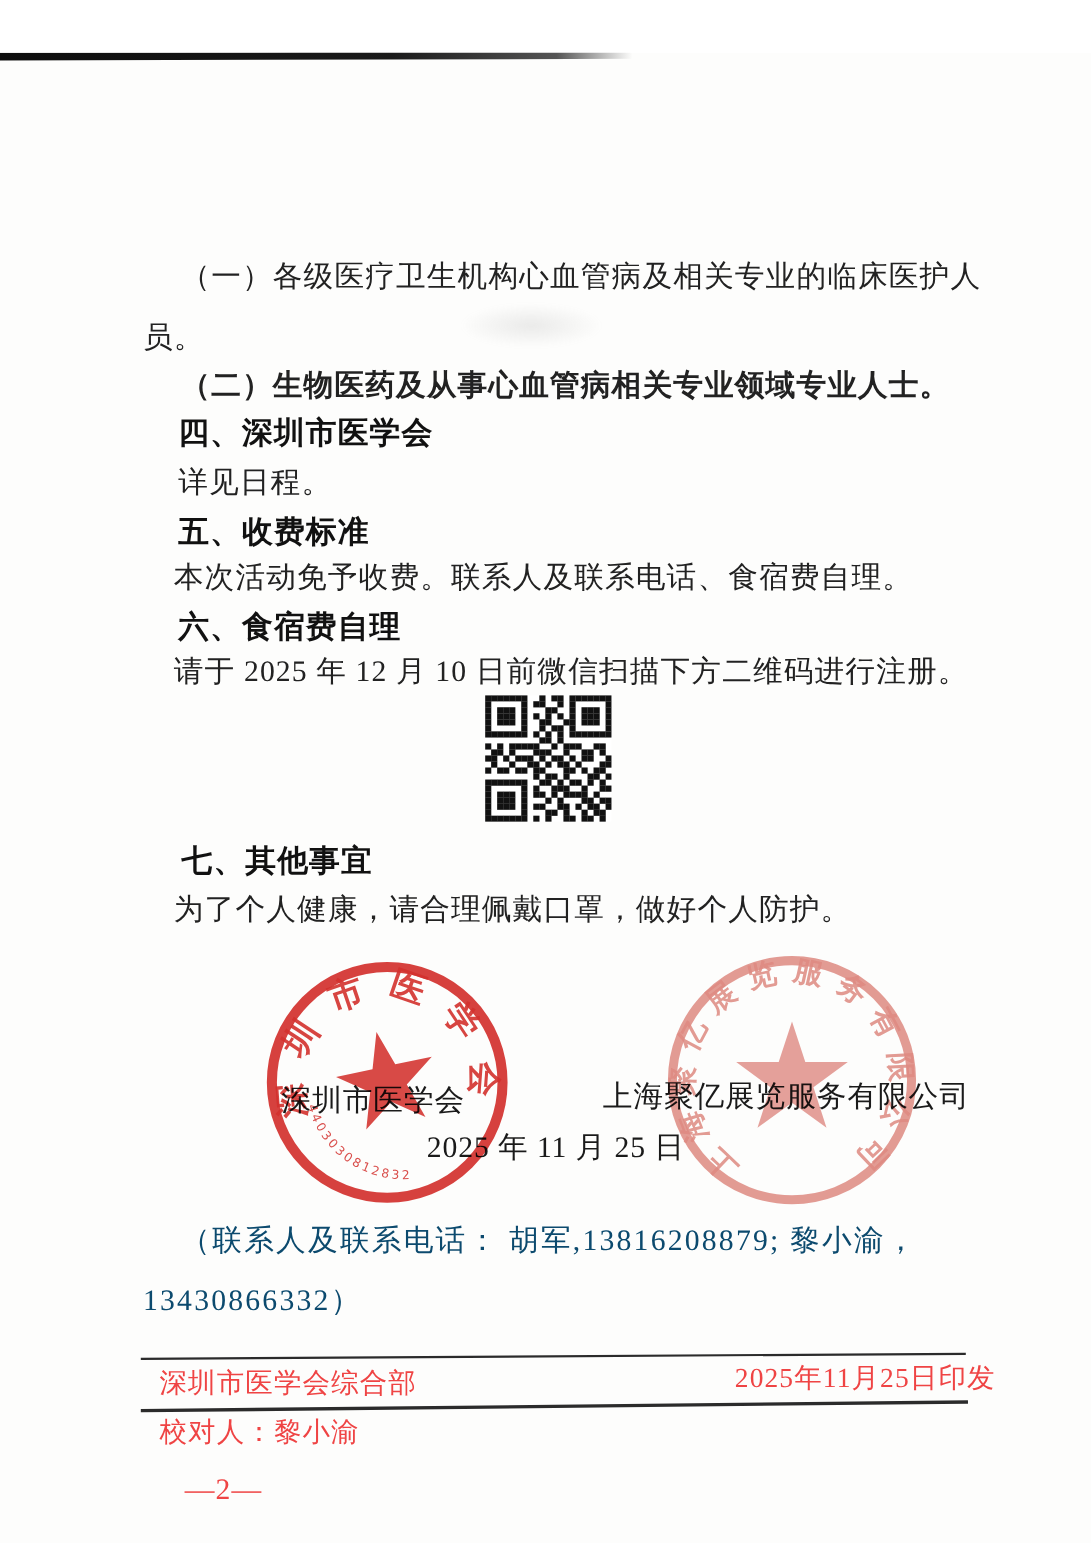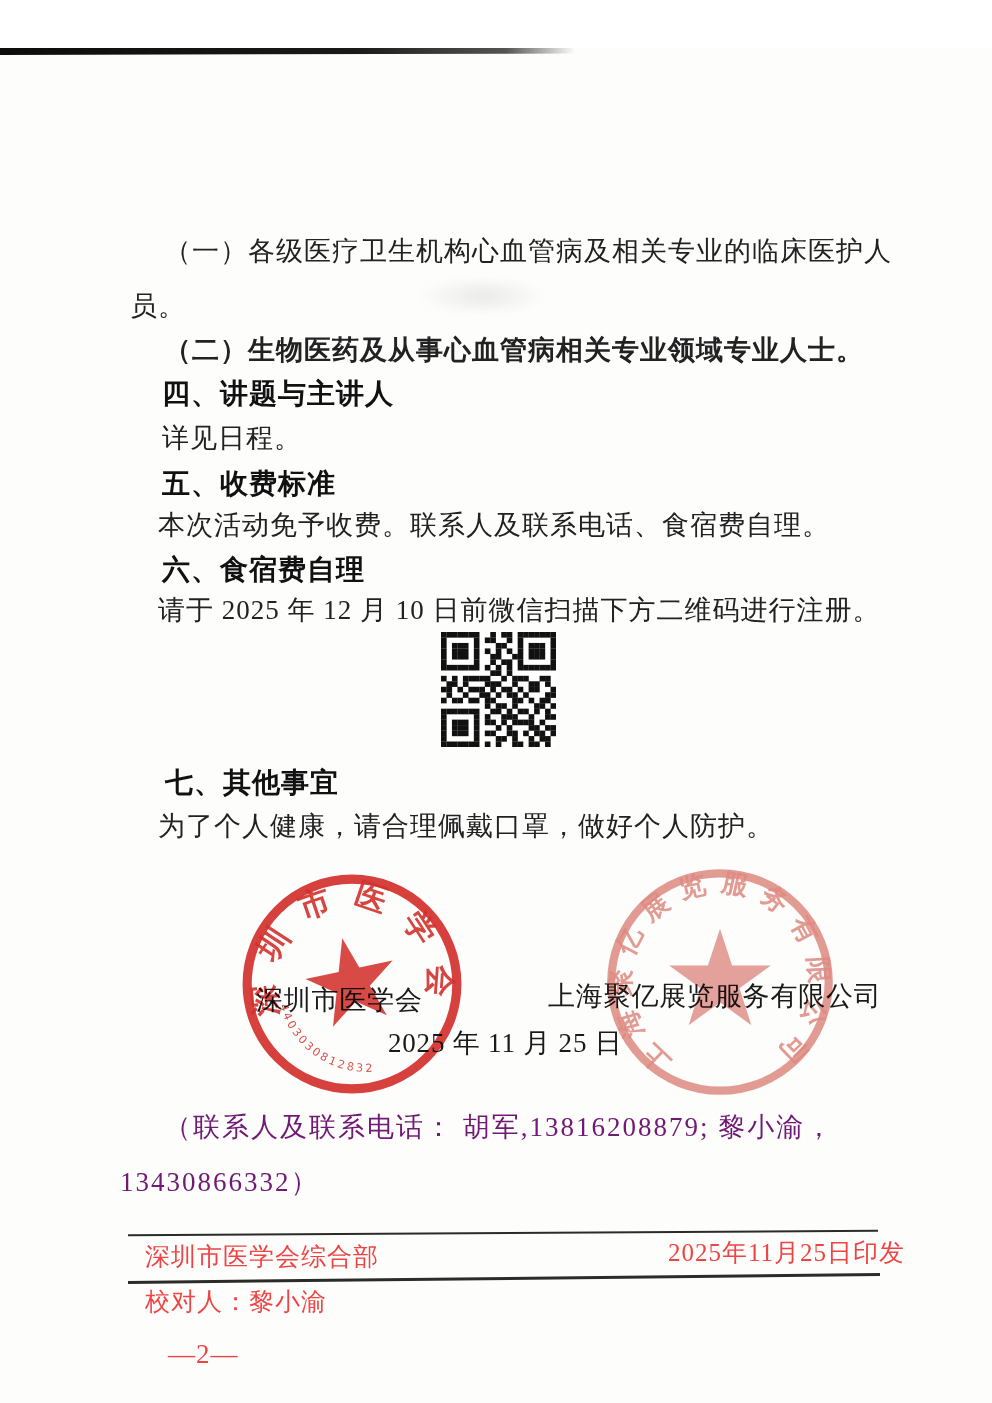--- a/index.html
+++ b/index.html
@@ -7,21 +7,21 @@
   body { font-family:"Liberation Serif","DejaVu Serif",serif; background:#ffffff; }
   .page {
     position:relative; width:992px; height:1403px;
     background:#fdfdfc; overflow:hidden;margin-top:48px;
   }
   .line { position:absolute; white-space:nowrap; color:#1d1d1d; }
   .body-text { font-size:27px; letter-spacing:1px; color:#222; }
   .heading { font-family:"DejaVu Sans","Liberation Sans",sans-serif; font-weight:700;
              font-size:28px; letter-spacing:1px; color:#111; }
   .sig-text { font-size:27px; letter-spacing:0.8px; color:#1a1a1a; z-index:2; }
-  .contact-text { font-size:27px; letter-spacing:2px; color:#701a75; }
+  .contact-text { font-size:27px; letter-spacing:2px; color:#0c4a6e; }
   .footer-text { font-size:25px; letter-spacing:1px; color:#ef4444; }
   .rule { position:absolute; background:#2b2b2b; z-index:1; }
   .seal { position:absolute; z-index:3; mix-blend-mode:multiply; }
   .seal-left { left:238px; top:822px; width:228px; height:228px; }
   .seal-right { left:599px; top:813px; width:242px; height:242px; opacity:0.92; }
   .seal-arc-text { font-family:"DejaVu Sans","Liberation Sans",sans-serif; }
   .qr { position:absolute; left:441px; top:584px; width:115px; height:115px; z-index:1; }
   .scan-edge {
     position:absolute; top:0; left:0; width:575px; height:7px; z-index:5;
     background:linear-gradient(to right, #0d0d0d 0%, #1a1a1a 62%, #555 88%, rgba(80,80,80,0) 100%);
@@ -39,21 +39,21 @@
 
 <div class="page">
 
   <div class="scan-edge"></div>
   <div class="smudge"></div>
 
   <div class="line body-text" style="left:164px; top:185px;">（一）各级医疗卫生机构心血管病及相关专业的临床医护人</div>
   <div class="line body-text" style="left:130px; top:240px;">员。</div>
   <div class="line body-text" style="left:164px; top:284px;font-weight:bold;">（二）生物医药及从事心血管病相关专业领域专业人士。</div>
 
-  <div class="line heading" style="left:162px; top:327px;">四、讲题与主讲人</div>
+  <div class="line heading" style="left:162px; top:327px;">四、深圳市医学会</div>
   <div class="line body-text" style="left:162px; top:372px;">详见日程。</div>
 
   <div class="line heading" style="left:162px; top:417px;">五、收费标准</div>
   <div class="line body-text" style="left:158px; top:459px;">本次活动免予收费。联系人及联系电话、食宿费自理。</div>
 
   <div class="line heading" style="left:162px; top:503px;">六、食宿费自理</div>
   <div class="line body-text" style="left:158px; top:544px;">请于 2025 年 12 月 10 日前微信扫描下方二维码进行注册。</div>
 
   <svg class="qr" viewBox="0 0 115 115">
     <rect x="0" y="0" width="115" height="115" fill="#ffffff"></rect>
@@ -324,21 +324,21 @@
     <text class="seal-arc-text" font-size="26" font-weight="700" letter-spacing="12" opacity="0.85" fill="#dd8078">
       <textPath href="#arcR" startOffset="50%" text-anchor="middle">上海聚亿展览服务有限公司</textPath>
     </text>
   </svg>
 
   <div class="line sig-text" style="left:256px; top:934px;">深圳市医学会</div>
   <div class="line sig-text" style="left:548px; top:930px;">上海聚亿展览服务有限公司</div>
   <div class="line sig-text" style="left:388px; top:977px;">2025 年 11 月 25 日</div>
 
   <div class="line contact-text" style="left:164px; top:1061px;">（联系人及联系电话： 胡军,13816208879; 黎小渝，</div>
-  <div class="line contact-text" style="left:120px; top:1116px;">13430866332）</div>
+  <div class="line contact-text" style="left:130px; top:1116px;">13430866332）</div>
 
   <div class="rule" style="left:128px; top:1184px; width:750px; height:2px; transform:rotate(-0.35deg);"></div>
   <div class="line footer-text z2" style="left:145px; top:1192px;">深圳市医学会综合部</div>
   <div class="line footer-text z2" style="left:668px; top:1188px;text-align:right;">2025年11月25日印发</div>
   <div class="rule" style="left:128px; top:1229px; width:752px; height:3px; transform:rotate(-0.6deg);"></div>
   <div class="line footer-text" style="left:145px; top:1237px;">校对人：黎小渝</div>
   <div class="line footer-text" style="left:168px; top:1291px; font-size:27px;">—2—</div>
 
 </div>
 

